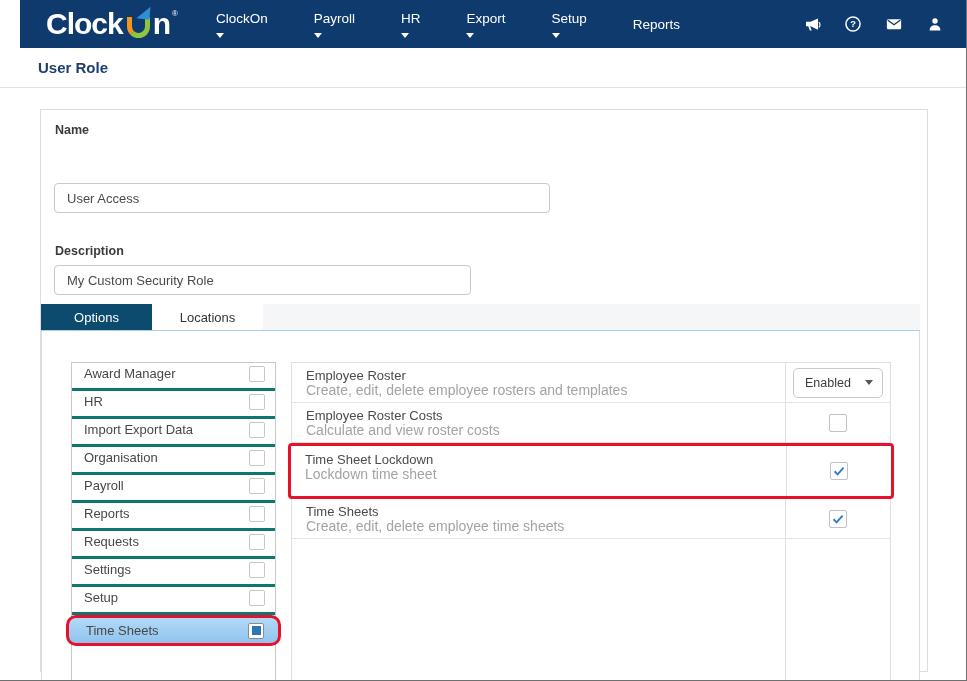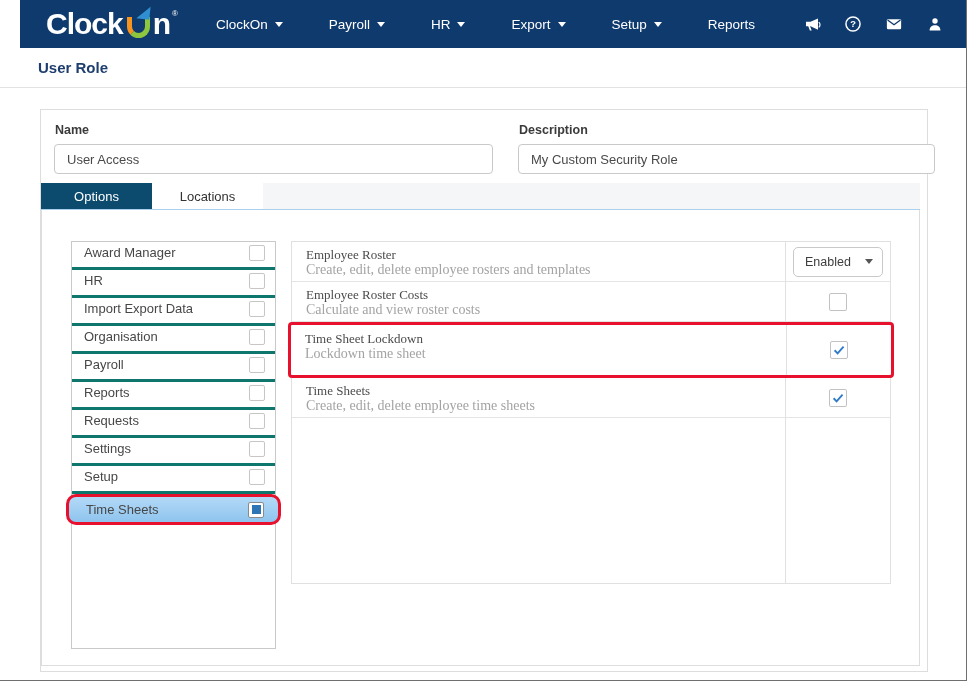--- a/index.html
+++ b/index.html
@@ -11,37 +11,37 @@
   .navbar { height:48px; background:#0f3a6d; display:flex; align-items:center; padding:0 22px 0 26px;margin-left:20px; }
   .logo { display:flex; align-items:center; color:#fff; cursor:pointer; }
   .logo-txt { font-size:30px; font-weight:bold; letter-spacing:-1px; color:#fff; line-height:1; }
   .logo-o { position:relative; display:inline-block; width:23px; height:21px; margin:6px 3px 0 4px;
             border-left:5px solid #f7941d; border-bottom:5px solid #8dc63f; border-right:5px solid #8dc63f;
             border-radius:0 0 12px 12px; }
   .logo-flag { position:absolute; top:-11px; right:-5px; width:0; height:0;
                border-bottom:13px solid #2f8fd0; border-left:13px solid transparent; transform:rotate(6deg); }
   .logo-reg { font-size:8px; position:relative; top:-11px; margin-left:2px; color:#fff; }
   .menu { display:flex; align-items:center; margin-left:38px; gap:46px; }
-  .menu-item { color:#fff; font-size:13.5px; display:flex; align-items:center; gap:7px; cursor:pointer; white-space:nowrap; }
+  .menu-item { color:#fff; font-size:13.5px; display:flex; gap:7px; cursor:pointer; white-space:nowrap;flex-direction:column; }
   .caret { width:0; height:0; border-left:4.5px solid transparent; border-right:4.5px solid transparent; border-top:5px solid #fff; display:inline-block; }
   .nav-icons { margin-left:auto; display:flex; align-items:center; gap:23px; }
   .nav-icon { width:18px; height:18px; display:inline-flex; cursor:pointer; }
   .nav-icon svg { width:100%; height:100%; }
 
   
   .page-header { height:40px; display:flex; align-items:center; padding-left:38px; border-bottom:1px solid #e2e2e2; background:#fff; }
   .page-title { font-size:15px; font-weight:600; color:#1e3e6e; }
 
   
   .card { width:888px; margin:21px 0 0 40px; height:563px; border:1px solid #ddd; background:#fff; position:relative; }
-  .fields { display:flex; padding:7px 0 0 13px; gap:25px; }
+  .fields { display:flex; padding:7px 0 0 13px; gap:25px;flex-direction:column; }
   .field { display:flex; flex-direction:column; }
   .field label { font-size:12.5px; font-weight:bold; color:#3b3b3b; margin:6px 0 7px 1px; }
   .field input { height:30px; border:1px solid #c9c9c9; border-radius:4px; padding:0 12px; font-size:13px; color:#4a4a4a; font-family:"Liberation Sans",sans-serif; outline:none; background:#fff; }
-  .field-name input { width:439px; }
+  .field-name input { width:496px;margin-top:39px; }
   .field-desc input { width:417px; }
 
   
   .tabwrap { width:879px; margin-top:9px; }
   .tabstrip { height:27px; background:#f4f6f8; border-bottom:1px solid #abd0ee; display:flex; }
   .tab { width:111px; text-align:center; line-height:27px; font-size:13px; color:#333; background:#fff; cursor:pointer; }
   .tab.active { background:#0c4a6e; color:#fff; }
   .tabcontent { position:relative; height:456px; border-left:1px solid #ddd; border-right:1px solid #ddd; border-bottom:1px solid #ddd; background:#fff; }
 
   
@@ -50,21 +50,21 @@
   .module-label { flex:1; }
   .cb { width:16px; height:16px; border:1px solid #c6c6c6; border-radius:2px; background:#fff; display:inline-flex; align-items:center; justify-content:center; cursor:pointer; flex:none; }
   .cb.indeterminate { border-color:#8a8a8a; }
   .cb.indeterminate::after { content:""; width:9px; height:9px; background:#2e75b6; display:block; }
   .module-row.selected { margin:0 -6px; border:3px solid #e8112d; border-radius:10px; border-bottom:3px solid #e8112d;
                          background:linear-gradient(180deg,#b3d9f7 0%,#8fc4ee 100%); height:31px; padding:0 14px 0 17px; }
 
   
   .perm-table { position:absolute; left:249px; top:31px; width:600px; height:343px; border:1px solid #e0e0e0; background:#fff; display:flex; flex-direction:column; }
   .perm-row { display:flex; height:40px; border-bottom:1px solid #e4e4e4; background:#fff; }
-  .perm-main { flex:1; border-right:1px solid #e0e0e0; padding:5px 0 0 14px; overflow:hidden;font-family:Liberation Serif, serif; }
+  .perm-main { flex:1; border-right:1px solid #e0e0e0; padding:5px 0 0 14px; overflow:hidden; }
   .perm-title { font-size:13px; color:#4b4b4b; line-height:16px; }
   .perm-desc { font-size:14px; color:#a3a3a3; line-height:13px; }
   .perm-ctrl { width:104px; display:flex; align-items:center; justify-content:center; flex:none; }
   .perm-row.annotated { margin:0 -4px; border:3px solid #e8112d; border-radius:4px; height:56px; }
   .perm-row.annotated .perm-main { padding-top:6px; }
   .cb-lg { width:18px; height:18px; border:1px solid #c2c2c2; border-radius:2px; background:#fff; display:inline-flex; align-items:center; justify-content:center; cursor:pointer; }
   .cb-lg svg { width:14px; height:14px; }
   .perm-filler { flex:1; display:flex; }
   .perm-filler .f-main { flex:1; border-right:1px solid #e0e0e0; }
   .perm-filler .f-ctrl { width:104px; flex:none; }

